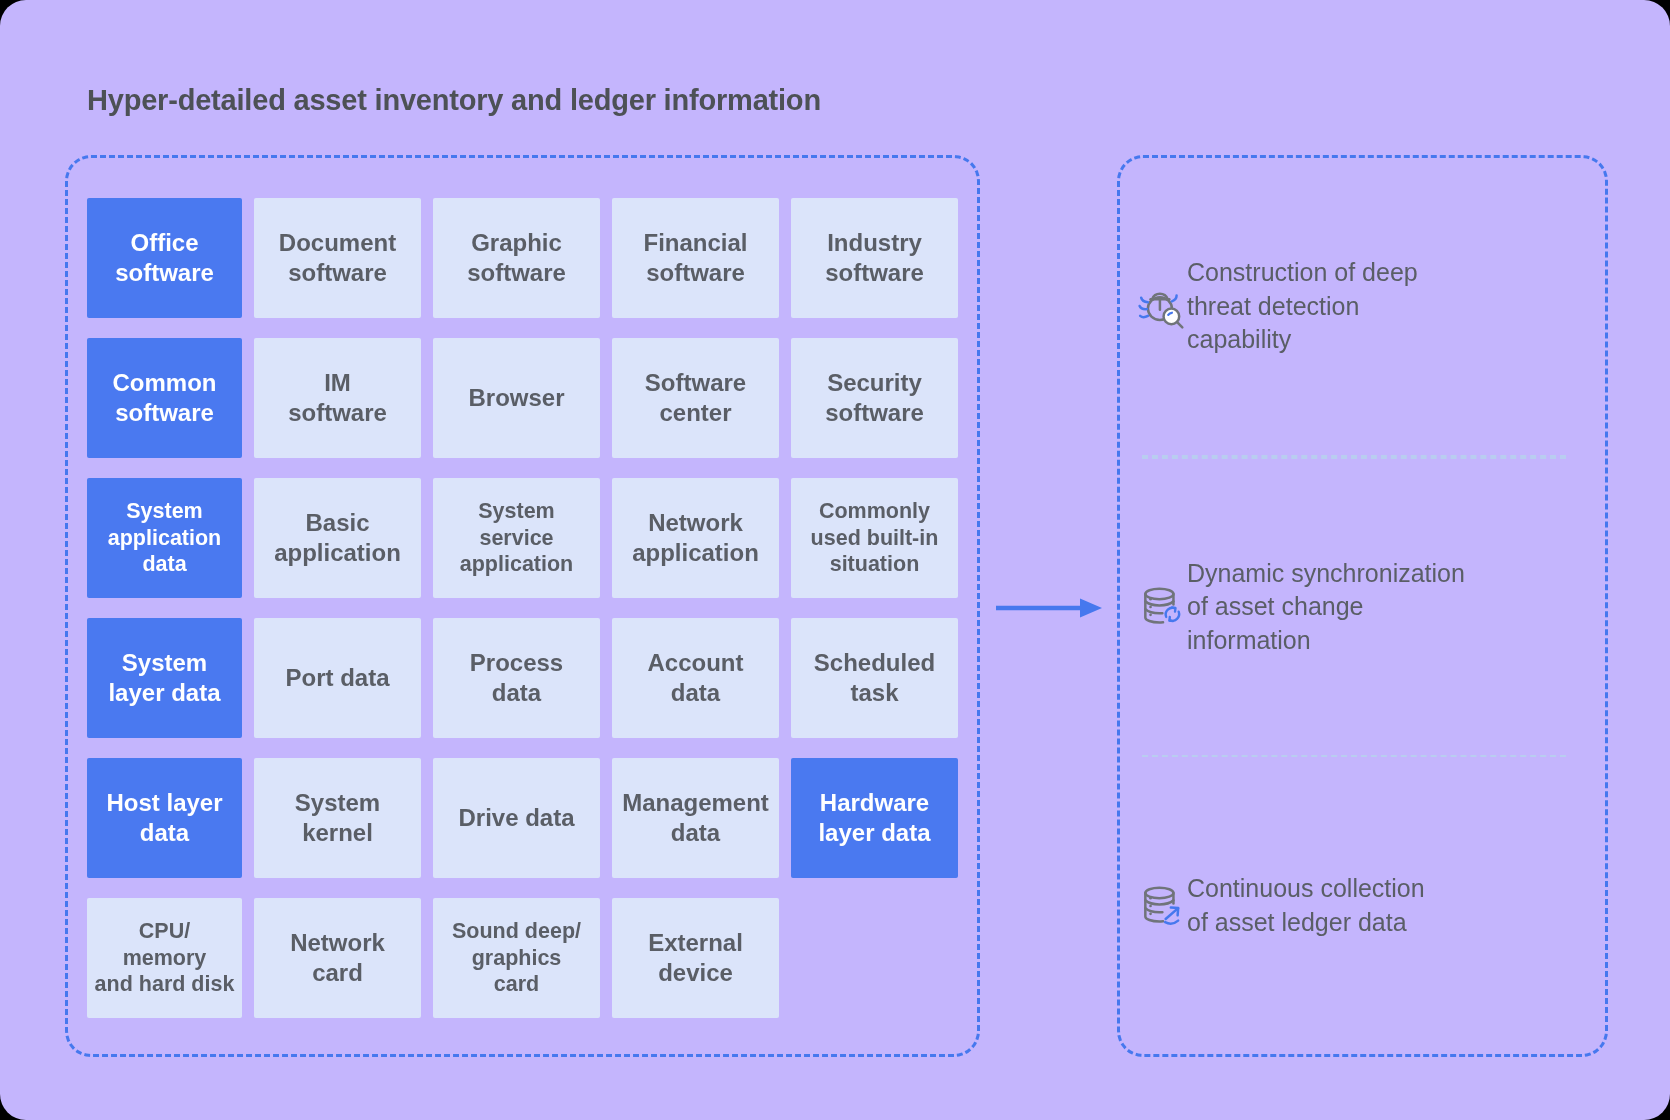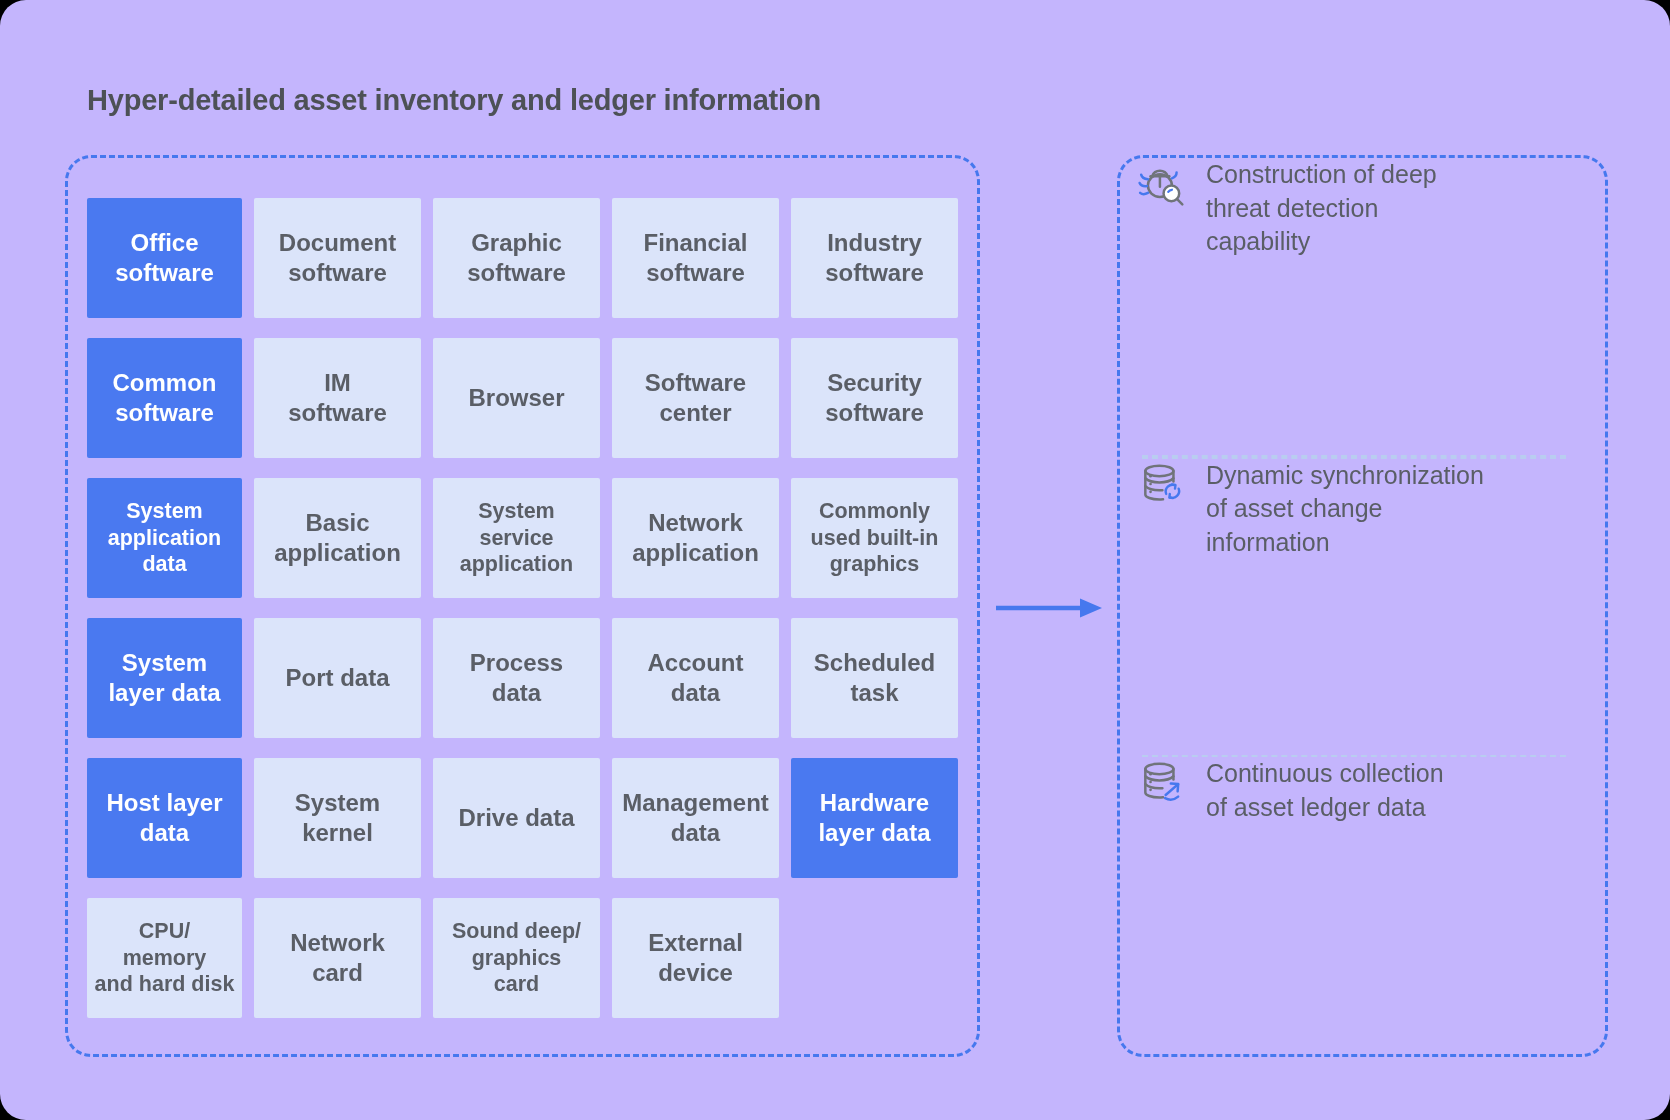--- a/index.html
+++ b/index.html
@@ -34,21 +34,21 @@
   .right-title{
     position:absolute;left:1117px;top:56px;width:491px;
     text-align:center;font-size:30px;line-height:40px;font-weight:600;
     color:#4d5156;white-space:pre-line;letter-spacing:-0.2px;
   }
   .right-panel{
     position:absolute;left:1117px;top:155px;width:491px;height:902px;
     border:3px dashed #4678ee;border-radius:26px;box-sizing:border-box;
     display:flex;flex-direction:column;
   }
-  .risk-item{flex:1;display:flex;align-items:flex-start;padding-left:17px;gap:19px;}
+  .risk-item{flex:1;display:flex;align-items:center;padding-left:17px;}
   .risk-icon{width:50px;height:50px;flex:0 0 auto;}
   .risk-text{font-size:25px;line-height:33.5px;color:#5a5e66;white-space:pre-line;}
   .risk-separator{height:0;border-top:2px dashed #b9cdf0;margin:0 39px 0 22px;}
 </style>
 </head>
 <body>
 
 <div class="canvas">
 
   <div class="left-title">Hyper-detailed asset inventory and ledger information</div>
@@ -79,21 +79,21 @@
 data</div>
         <div class="cell light-cell">Basic
 application</div>
         <div class="cell light-cell small">System
 service
 application</div>
         <div class="cell light-cell">Network
 application</div>
         <div class="cell light-cell small">Commonly
 used built-in
-graphics</div>
+situation</div>
         <div class="cell header-cell">System
 layer data</div>
         <div class="cell light-cell">Port data</div>
         <div class="cell light-cell">Process
 data</div>
         <div class="cell light-cell">Account
 data</div>
         <div class="cell light-cell">Scheduled
 task</div>
         <div class="cell header-cell">Host layer

